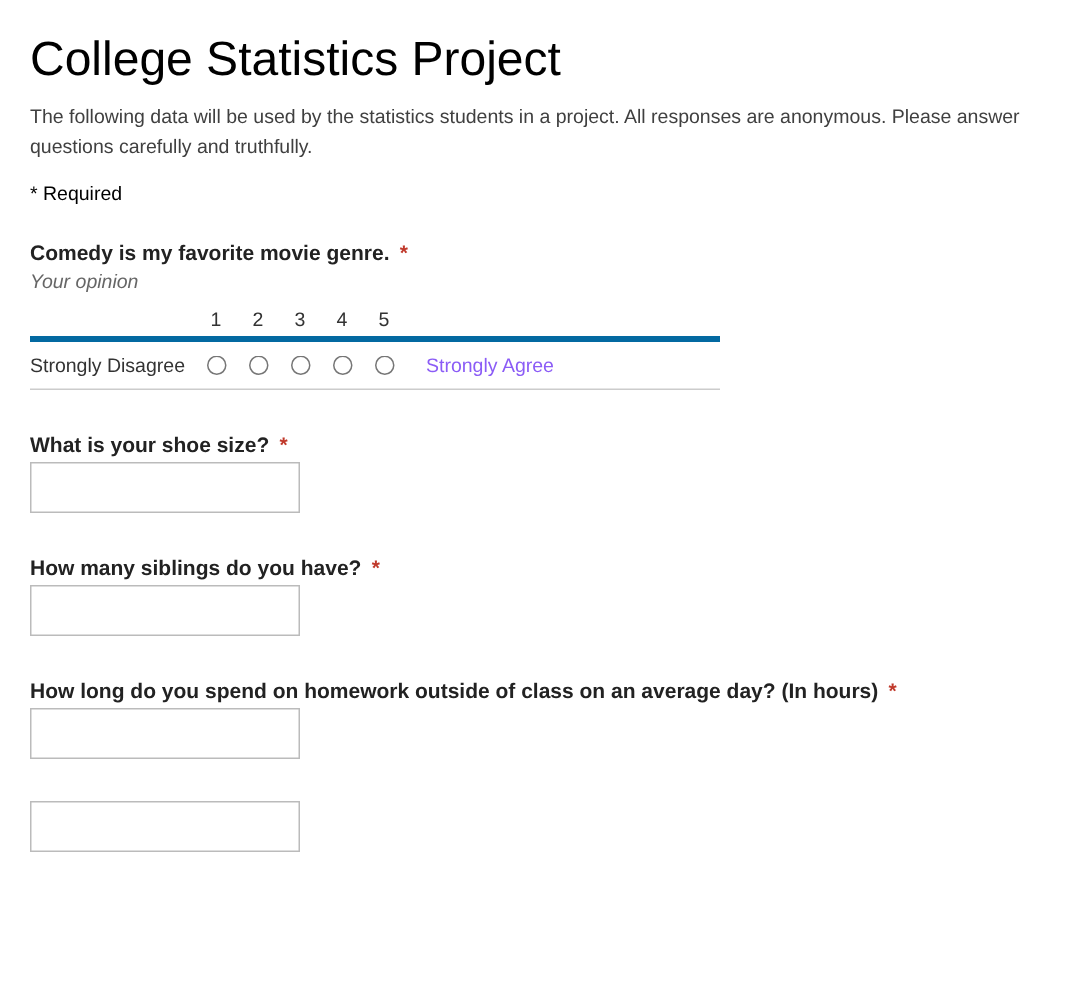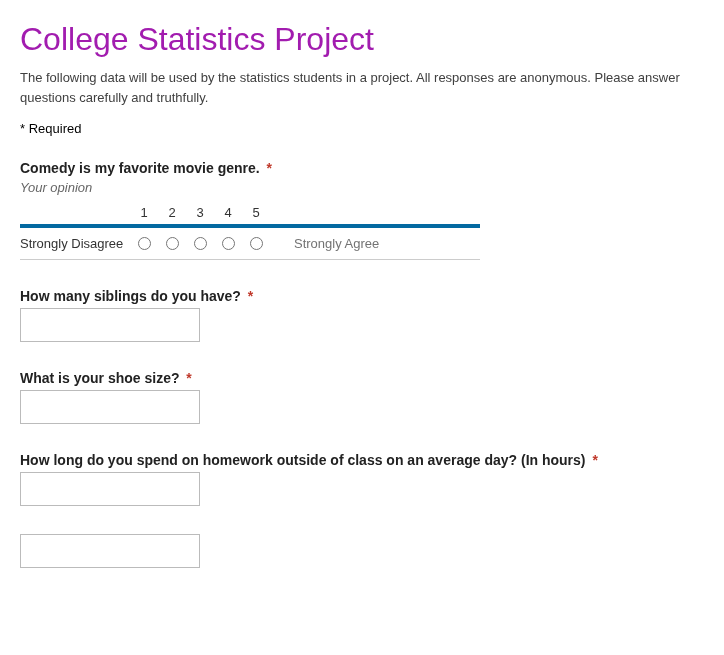--- a/index.html
+++ b/index.html
@@ -13,21 +13,21 @@
       background: #fff;
       color: #333;
       width: 724px;
       min-height: 655px;
       padding: 20px 20px 40px 20px;
     }
 
     .page-title {
       font-size: 32px;
       font-weight: normal;
-      color: #a21caf;
+      color: #000000;
       margin-bottom: 10px;
       line-height: 1.2;
     }
 
     .page-description {
       font-size: 13px;
       color: #404040;
       margin-bottom: 14px;
       line-height: 1.5;
       max-width: 680px;
@@ -113,22 +113,22 @@
     }
 
     .scale-radio-wrap input[type="radio"] {
       margin: 0;
       cursor: pointer;
       accent-color: #555;
     }
 
     .scale-right-label {
       font-size: 13px;
-      color: #737373;
-      margin-left: 24px;
+      color: #8b5cf6;
+      margin-left: 14px;
     }
 
     .text-input {
       display: block;
       width: 180px;
       height: 34px;
       border: 1px solid #bbb;
       background: #fff;
       padding: 4px 8px;
       font-size: 13px;
@@ -172,25 +172,25 @@
             </div>
             <div class="scale-radio-wrap">
               <input type="radio" name="comedy_genre" value="5" style="">
             </div>
           </div>
           <span class="scale-right-label">Strongly Agree</span>
         </div>
       </div>
     </div>
     <div class="question-block">
-      <div class="question-label">How many siblings do you have?<span class="required-star"> *</span></div>
+      <div class="question-label">What is your shoe size?<span class="required-star"> *</span></div>
       <input type="text" class="text-input" style="">
     </div>
     <div class="question-block">
-      <div class="question-label">What is your shoe size?<span class="required-star"> *</span></div>
+      <div class="question-label">How many siblings do you have?<span class="required-star"> *</span></div>
       <input type="text" class="text-input" style="">
     </div>
     <div class="question-block">
       <div class="question-label">How long do you spend on homework outside of class on an average day? (In hours)<span class="required-star"> *</span></div>
       <input type="text" class="text-input" style="">
     </div>
     <div class="question-block">
       <input type="text" class="text-input" style="">
     </div>
   </div>

